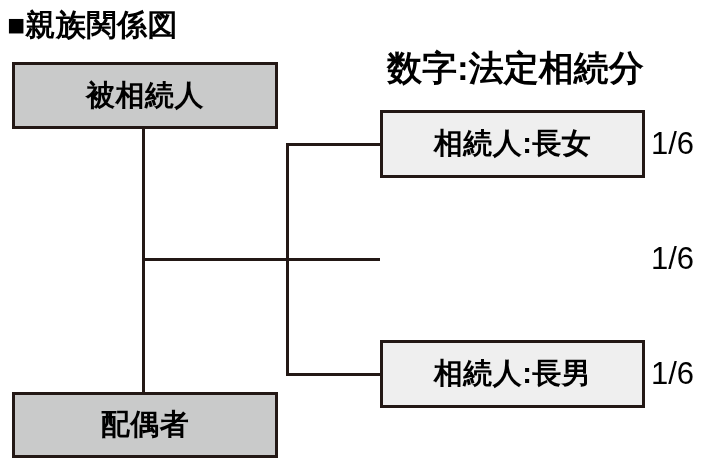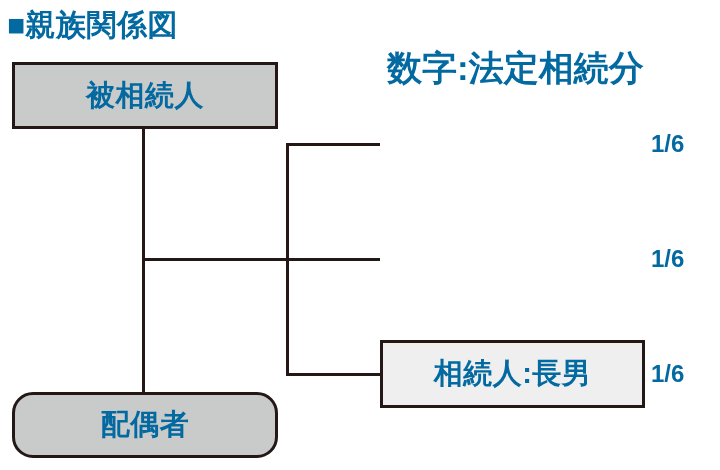--- a/index.html
+++ b/index.html
@@ -6,21 +6,21 @@
     margin: 0;
     padding: 0;
     background: #ffffff;
   }
   .stage {
     position: relative;
     width: 720px;
     height: 470px;
     background: #ffffff;
     font-family: "Liberation Sans", sans-serif;
-    color: #0369a1;
+    color: #000000;
     overflow: hidden;
   }
   .title {
     position: absolute;
     left: 7px;
     top: 5px;
     font-size: 30px;
     font-weight: bold;
     letter-spacing: 0.5px;
     white-space: nowrap;
@@ -43,29 +43,29 @@
     font-size: 29px;
     font-weight: bold;
     letter-spacing: 0.5px;
     white-space: nowrap;
     text-align: right;
   }
   .node.parent { background: #c9caca; }
   .node.heir   { background: #efefef; }
 
   .node-decedent { left: 12px;  top: 62px;  width: 266px; height: 67px; }
-  .node-spouse   { left: 12px;  top: 392px; width: 266px; height: 66px; border-radius: 21px; }
+  .node-spouse   { left: 12px;  top: 392px; width: 266px; height: 66px; }
   .node-heir-1   { left: 380px; top: 110px; width: 265px; height: 68px; }
   .node-heir-2   { left: 380px; top: 225px; width: 265px; height: 68px; }
   .node-heir-3   { left: 380px; top: 340px; width: 265px; height: 68px; }
 
   .share {
     position: absolute;
-    font-size: 24px;
-    font-weight: bold;
+    font-size: 31px;
+    font-weight: normal;
     line-height: 36px;
     white-space: nowrap;
   }
   .share-heir-1 { left: 651px; top: 126px; }
   .share-heir-2 { left: 651px; top: 241px; }
   .share-heir-3 { left: 651px; top: 356px; }
   .share-spouse { left: 282px; top: 407px; }
 
   .line {
     position: absolute;
@@ -93,20 +93,23 @@
   <div class="line line-hbot"></div>
 
   <div class="node parent node-decedent">
     <span>被相続人</span>
   </div>
 
   <div class="node parent node-spouse">
     <span>配偶者</span>
   </div>
 
+  <div class="node heir node-heir-1">
+    <span>相続人:長女</span>
+  </div>
 
 
   <div class="node heir node-heir-3">
     <span>相続人:長男</span>
   </div>
 
   <div class="share share-heir-1">1/6</div>
   <div class="share share-heir-2">1/6</div>
   <div class="share share-heir-3">1/6</div>
 

